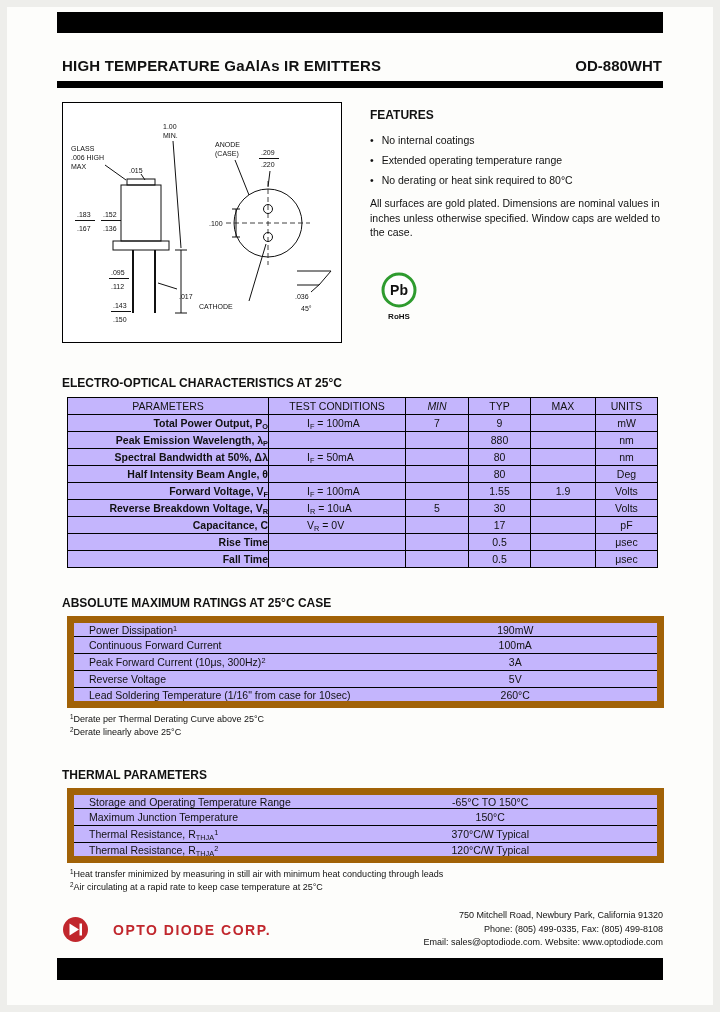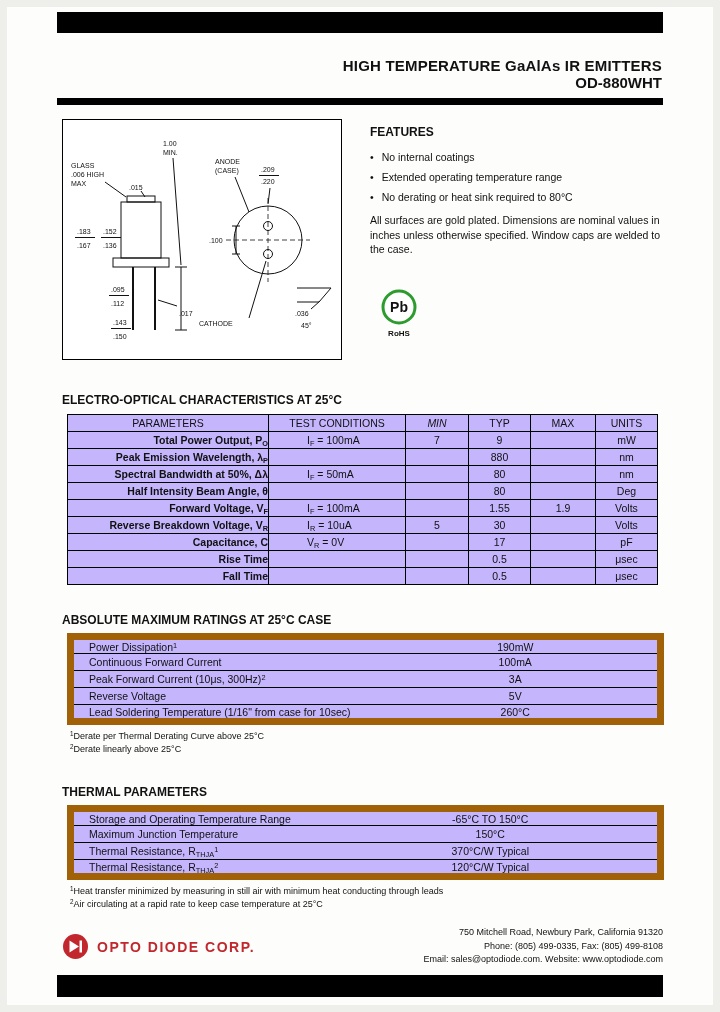--- a/index.html
+++ b/index.html
@@ -12,21 +12,21 @@
     overflow:hidden;
   }
   .page { position:absolute; left:7px; top:7px; width:706px; height:998px; background:#fdfdfb; }
   .content { position:absolute; left:50px; top:0; width:606px; }
 
   .bar { background:#000; width:606px; }
   .bar.thick { margin-top:5px; height:21px; }
   .bar.thin  { margin-top:7px; height:7px; }
   .bar.bottom{ margin-top:8px; height:22px; }
 
-  .header-row { display:flex; justify-content:space-between; align-items:flex-end; margin-top:24px; padding:0 1px 0 5px;flex-direction:column; }
+  .header-row { display:flex; justify-content:space-between; align-items:flex-end; margin-top:24px; padding:0 1px 0 5px; }
   h1 { font-size:15px; font-weight:bold; letter-spacing:.2px; }
   .part-number { font-size:15px; font-weight:bold; }
 
   .main-row { display:flex; margin-top:14px; }
   .drawing-box { width:280px; height:241px; border:1px solid #000; flex:none; margin-left:5px; background:#fff; }
   .right-col { margin-left:28px; flex:1; }
   h2.sect { font-size:12px; font-weight:bold; }
   .right-col h2 { margin-top:6px; }
   #features-list { list-style:none; margin-top:12px; }
   #features-list li { font-size:10.5px; margin-bottom:8px; }
@@ -59,21 +59,21 @@
   .tbl2 td.p { padding-left:15px; text-align:left; }
   .tbl2 td.v { text-align:center; }
   .amr-tbl td.p { width:303px; } .amr-tbl td.v { width:287px; }
   .th-tbl  td.p { width:253px; } .th-tbl  td.v { width:337px; }
 
   .footnotes { margin:5px 0 0 8px; font-size:9px; line-height:1.4; }
   sub { font-size:.7em; line-height:0; vertical-align:-2px; }
   sup { font-size:.7em; line-height:0; vertical-align:3px; }
 
   .footer-row { display:flex; justify-content:space-between; align-items:center; margin-top:16px; }
-  .brand { display:flex; align-items:center; gap:8px; margin-left:5px; }
+  .brand { display:flex; align-items:center; gap:24px; margin-left:5px; }
   .brand-name { color:var(--brand_red,#c1272d); font-weight:bold; font-size:14px; letter-spacing:1.5px; }
   .address { text-align:right; font-size:9px; line-height:1.5; }
 
   
   svg.pkg { display:block; }
   svg.pkg .lines line, svg.pkg .lines rect, svg.pkg .lines circle { fill:none; stroke:#111; stroke-width:1; }
   svg.pkg .lines line.lead { stroke-width:2; }
   svg.pkg .lines line.cl { stroke-dasharray:5 3; stroke-width:.8; }
   svg.pkg text { font-family:"Liberation Sans", sans-serif; font-size:7px; fill:#111; }
 

